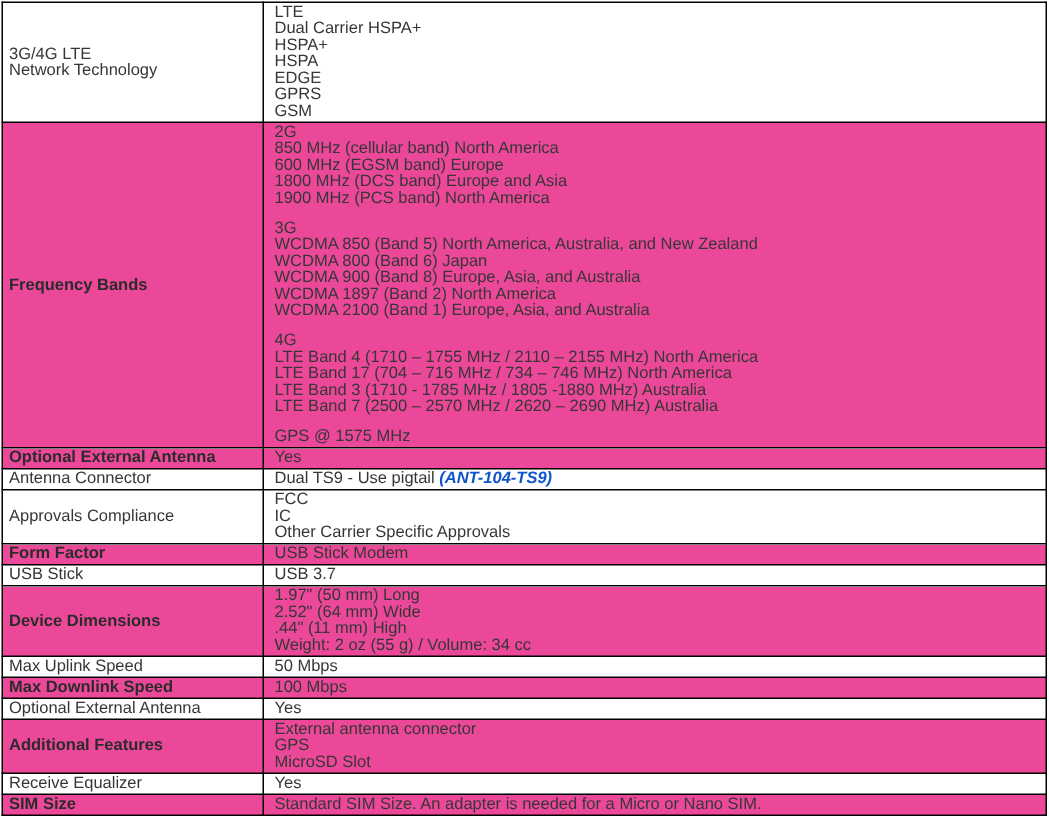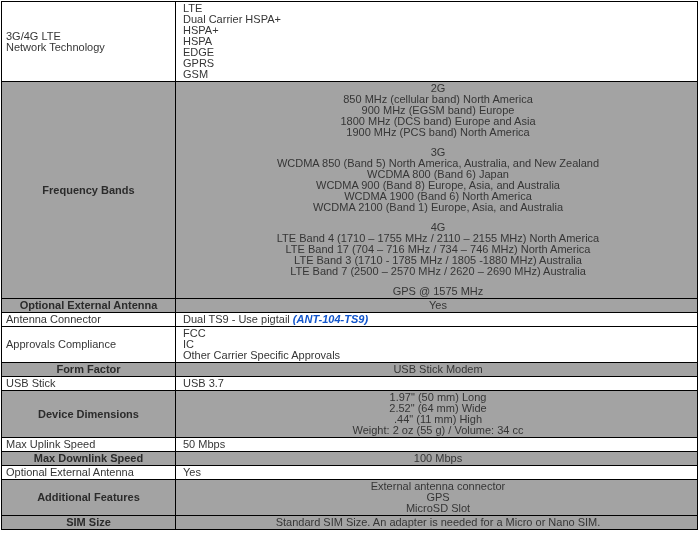--- a/index.html
+++ b/index.html
@@ -31,22 +31,21 @@
   }
   table.spec td.label-cell {
     width: 165px;
     vertical-align: middle;
     padding-left: 4px;
   }
   table.spec td.value-cell {
     padding-left: 7px;
   }
   tr.shaded td {
-    background: #a3a3a3;
-    text-align: center;
+    background: #ec4899;
   }
   tr.shaded td.label-cell {
     font-weight: bold;
     color: #2b2b2b;
     margin-left: 48px;
   }
   .para + .para {
     margin-top: 9px;
   }
   .spec-link {
@@ -81,30 +80,30 @@
           </td>
         </tr>
         <tr class="shaded">
           <td class="label-cell">
             <div>Frequency Bands</div>
           </td>
           <td class="value-cell">
             <div class="para">
               <div>2G</div>
               <div>850 MHz (cellular band) North America</div>
-              <div>900 MHz (EGSM band) Europe</div>
+              <div>600 MHz (EGSM band) Europe</div>
               <div>1800 MHz (DCS band) Europe and Asia</div>
               <div>1900 MHz (PCS band) North America</div>
             </div>
             <div class="para">
               <div>3G</div>
               <div>WCDMA 850 (Band 5) North America, Australia, and New Zealand</div>
               <div>WCDMA 800 (Band 6) Japan</div>
               <div>WCDMA 900 (Band 8) Europe, Asia, and Australia</div>
-              <div>WCDMA 1900 (Band 6) North America</div>
+              <div>WCDMA 1897 (Band 2) North America</div>
               <div>WCDMA 2100 (Band 1) Europe, Asia, and Australia</div>
             </div>
             <div class="para">
               <div>4G</div>
               <div>LTE Band 4 (1710 – 1755 MHz / 2110 – 2155 MHz) North America</div>
               <div>LTE Band 17 (704 – 716 MHz / 734 – 746 MHz) North America</div>
               <div>LTE Band 3 (1710 - 1785 MHz / 1805 -1880 MHz) Australia</div>
               <div>LTE Band 7 (2500 – 2570 MHz / 2620 – 2690 MHz) Australia</div>
             </div>
             <div class="para">
@@ -210,20 +209,30 @@
             <div>Additional Features</div>
           </td>
           <td class="value-cell">
             <div class="para">
               <div>External antenna connector</div>
               <div>GPS</div>
               <div>MicroSD Slot</div>
             </div>
           </td>
         </tr>
+        <tr>
+          <td class="label-cell">
+            <div>Receive Equalizer</div>
+          </td>
+          <td class="value-cell">
+            <div class="para">
+              <div>Yes</div>
+            </div>
+          </td>
+        </tr>
         <tr class="shaded">
           <td class="label-cell">
             <div>SIM Size</div>
           </td>
           <td class="value-cell">
             <div class="para">
               <div>Standard SIM Size. An adapter is needed for a Micro or Nano SIM.</div>
             </div>
           </td>
         </tr>

